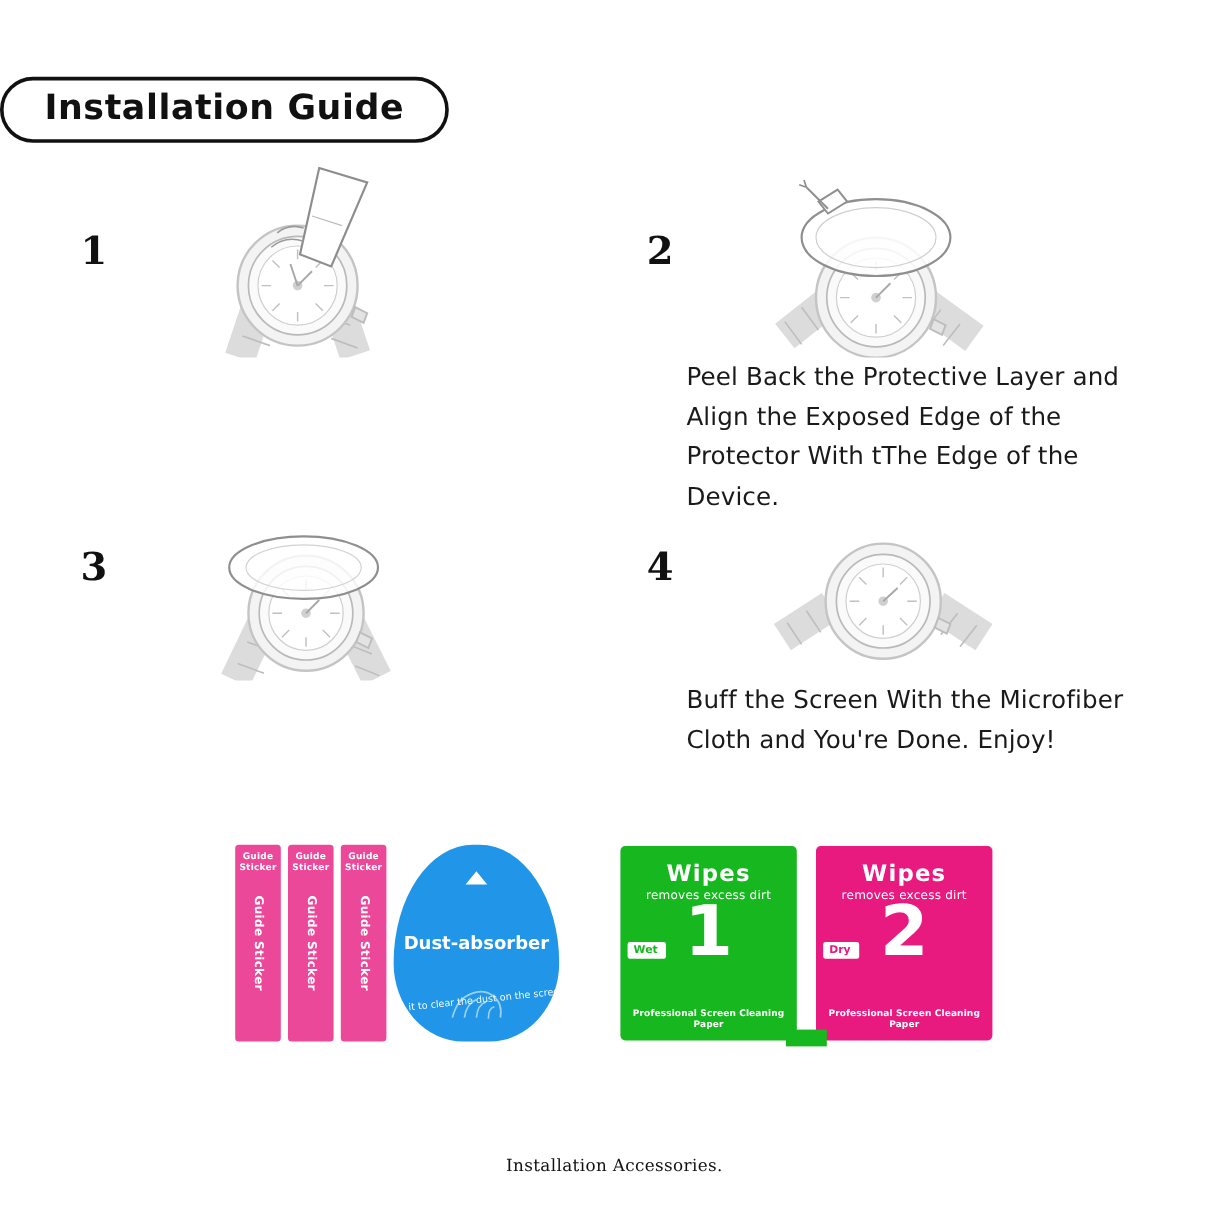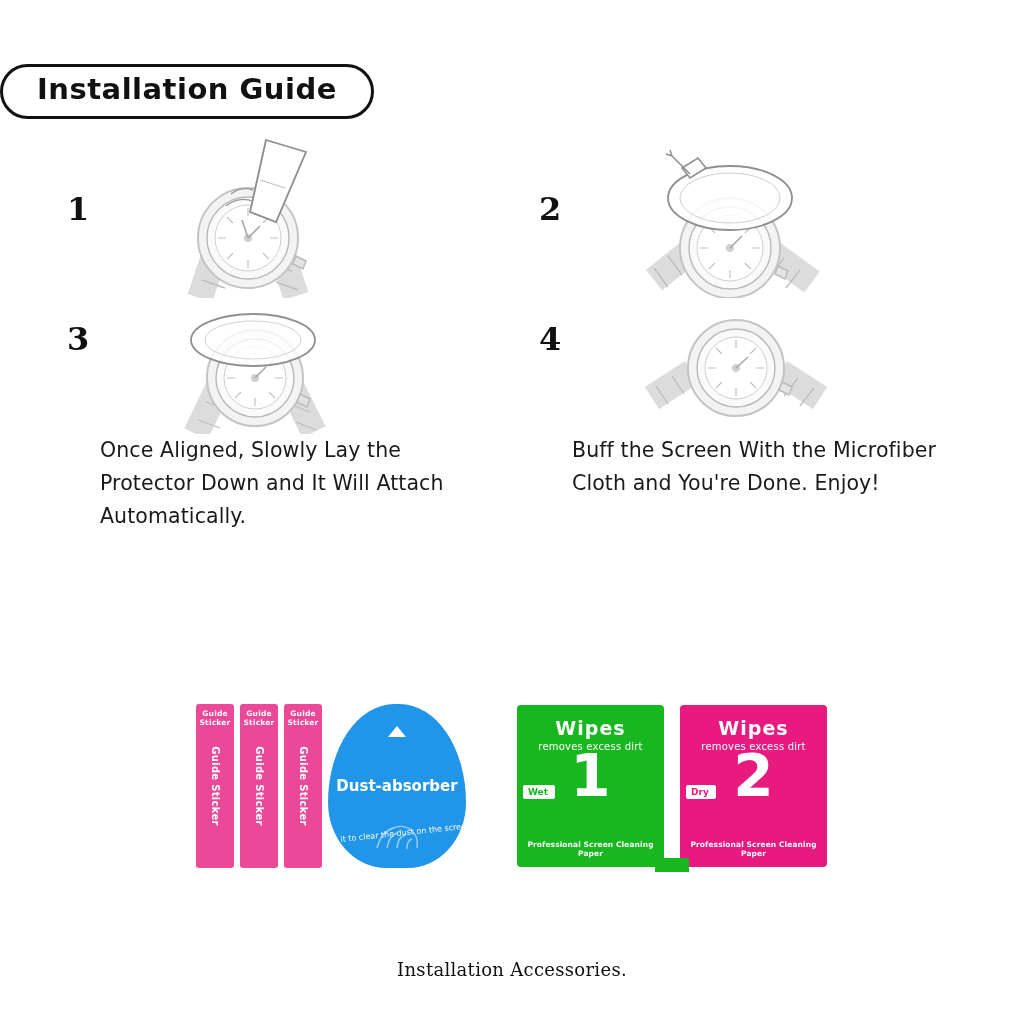--- a/index.html
+++ b/index.html
@@ -235,21 +235,21 @@
     background: #17b81f;
   }
 
   
   .caption {
     position: absolute;
     bottom: 44px;
     left: 0;
     width: 100%;
     text-align: center;
-    font-size: 18px;
+    font-size: 14px;
     font-family: "DejaVu Serif", serif;
     color: #111;
     letter-spacing: .3px;
   }
 </style>
 </head>
 <body>
 
 <div class="title-wrap">
   <div class="title-pill">Installation Guide</div>
@@ -316,20 +316,21 @@
 
           <ellipse cx="158" cy="68" rx="62" ry="32" fill="#ffffff" fill-opacity="0.85" stroke="#8f8f8f" stroke-width="1.8"></ellipse>
           <ellipse cx="158" cy="68" rx="50" ry="25" stroke="#cfcfcf" stroke-width="1"></ellipse>
 
           <path d="M110 38 L126 28 L134 38 L118 48 Z" fill="#ffffff" stroke="#8f8f8f" stroke-width="1.6"></path>
           <path d="M118 44 L100 26" stroke="#8f8f8f" stroke-width="1.6"></path>
           <path d="M100 26 l-6 -2 m6 2 l-2 -6" stroke="#8f8f8f" stroke-width="1.4"></path>
         </g>
       </svg>
     </div>
+    <div class="step-text">Peel Back the Protective Layer and Align the Exposed Edge of the Protector With tThe Edge of the Device.</div>
   </div>
 
   <div class="step s3">
     <div class="step-num">3</div>
     <div class="step-fig">
       <svg class="fig-svg" width="300" height="132" viewBox="0 0 300 132">
         <g fill="none" stroke="#c9c9c9" stroke-width="1.6">
           <path d="M120 82 L96 132" stroke="#dcdcdc" stroke-width="26"></path>
           <path d="M190 82 L214 130" stroke="#dcdcdc" stroke-width="26"></path>
           <path d="M106 100 L128 108 M98 118 L120 126" stroke="#bdbdbd" stroke-width="1.3"></path>
@@ -342,21 +343,20 @@
             <path d="M135 56 L141 62 M169 90 L175 96 M175 56 L169 62 M141 90 L135 96"></path>
           </g>
           <circle cx="155" cy="76" r="4" fill="#d0d0d0" stroke="none"></circle>
           <path d="M155 76 L166 65" stroke="#a8a8a8" stroke-width="1.6"></path>
           <path d="M200 92 l10 5 -3 8 -10 -5z" fill="#e3e3e3" stroke="#bdbdbd"></path>
           <ellipse cx="153" cy="38" rx="62" ry="26" fill="#ffffff" fill-opacity="0.8" stroke="#8f8f8f" stroke-width="1.8"></ellipse>
           <ellipse cx="153" cy="38" rx="48" ry="19" stroke="#d2d2d2" stroke-width="1"></ellipse>
         </g>
       </svg>
     </div>
-    <div class="step-text">Once Aligned, Slowly Lay the Protector Down and It Will Attach Automatically.</div>
   </div>
 
   <div class="step s4">
     <div class="step-num">4</div>
     <div class="step-fig">
       <svg class="fig-svg" width="330" height="132" viewBox="0 0 330 132">
         <g fill="none" stroke="#c9c9c9" stroke-width="1.6">
           <path d="M120 70 L80 96" stroke="#dcdcdc" stroke-width="26"></path>
           <path d="M208 70 L248 96" stroke="#dcdcdc" stroke-width="26"></path>
           <path d="M100 74 L112 92 M84 84 L96 102" stroke="#bdbdbd" stroke-width="1.3"></path>

